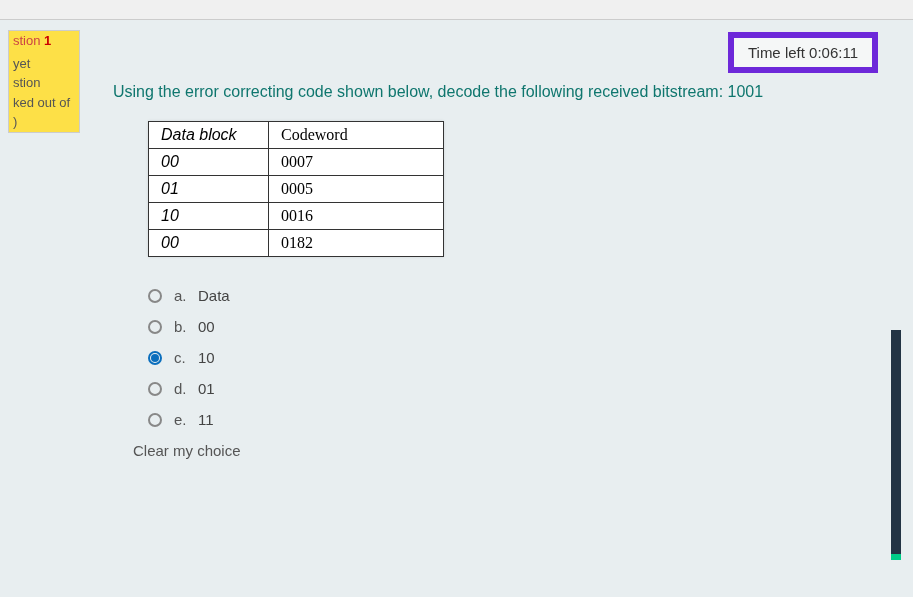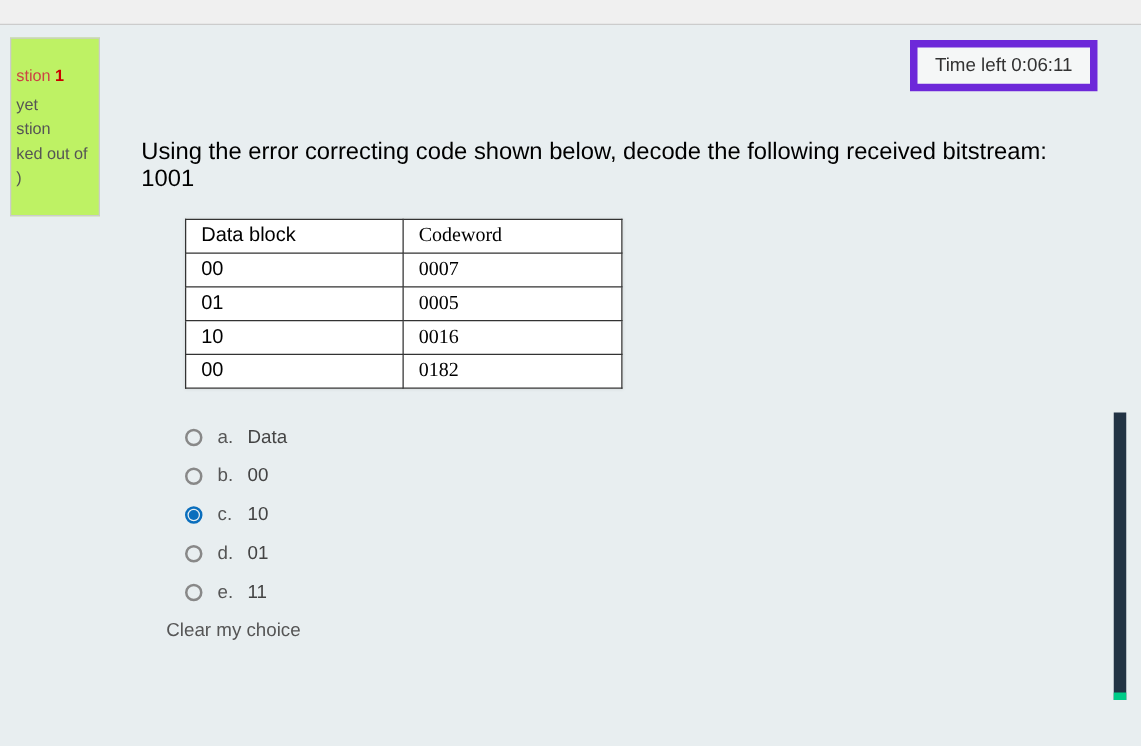--- a/index.html
+++ b/index.html
@@ -23,23 +23,23 @@
     .container {
       display: flex;
       height: calc(100% - 20px);
     }
     .sidebar {
       width: 88px;
       padding: 10px 8px;
       overflow: hidden;
     }
     .question-box {
-      background: #bef264;
+      background: #fde047;
       border: 1px solid #ccc;
-      padding: 20px 4px;
+      padding: 0 4px;
       font-size: 13px;
       color: #555;
       line-height: 1.5;
     }
     .question-box .qnum {
       color: #c00;
       font-weight: bold;
     }
     .question-box .line1 {
       color: #c44;
@@ -54,23 +54,23 @@
       position: absolute;
       top: 12px;
       right: 35px;
       border: 6px solid #6d28d9;
       padding: 6px 14px;
       font-size: 15px;
       color: #333;
       background: #f5f7f7;
     }
     .question-text {
-      margin-top: 76px;
-      font-size: 19px;
-      color: #000000;
+      margin-top: 48px;
+      font-size: 16px;
+      color: #0f766e;
       margin-bottom: 20px;
     }
     .table-wrap {
       margin-left: 35px;
       margin-bottom: 30px;
     }
     table {
       border-collapse: collapse;
       background: #fff;
       box-shadow: 0 0 3px rgba(0,0,0,0.1);
@@ -79,21 +79,22 @@
       border: 1px solid #333;
       padding: 4px 12px;
       text-align: left;
       font-size: 16px;
       font-weight: normal;
     }
     table th {
       font-weight: normal;
     }
     table th:first-child, table td:first-child {
-      width: 174px;
+      width: 120px;
+      font-style: italic;
     }
     table th:last-child, table td:last-child {
       width: 175px;
       font-family: Liberation Serif, serif;
     }
     .options {
       margin-left: 35px;
     }
     .option {
       display: flex;

